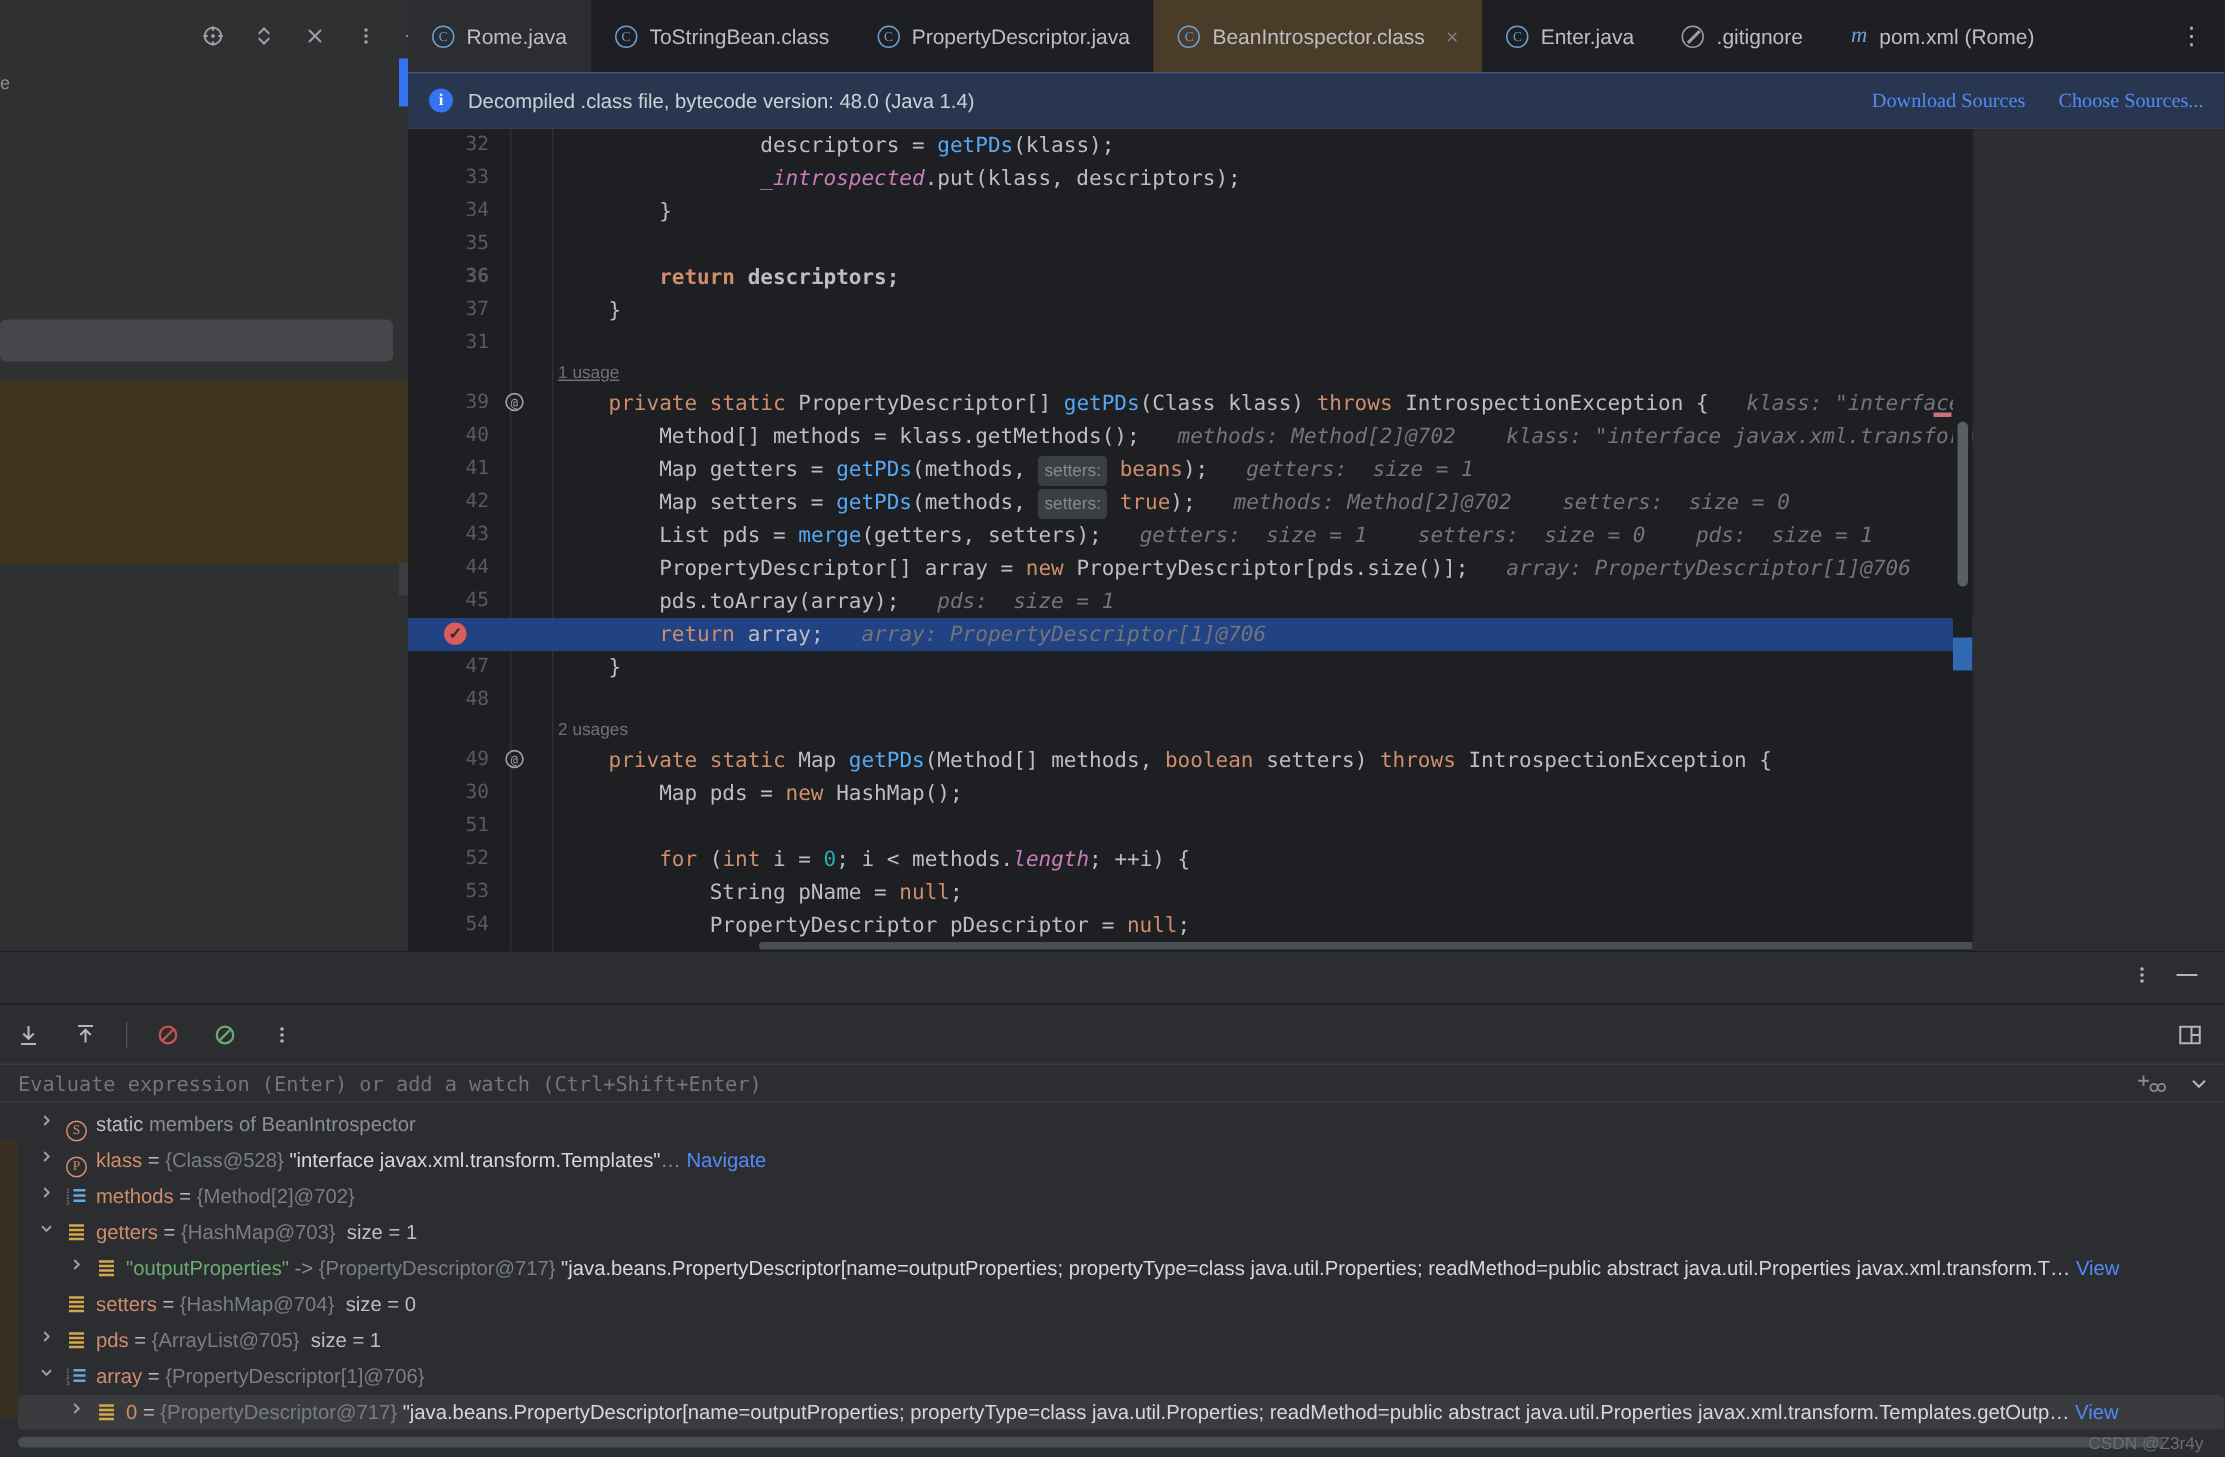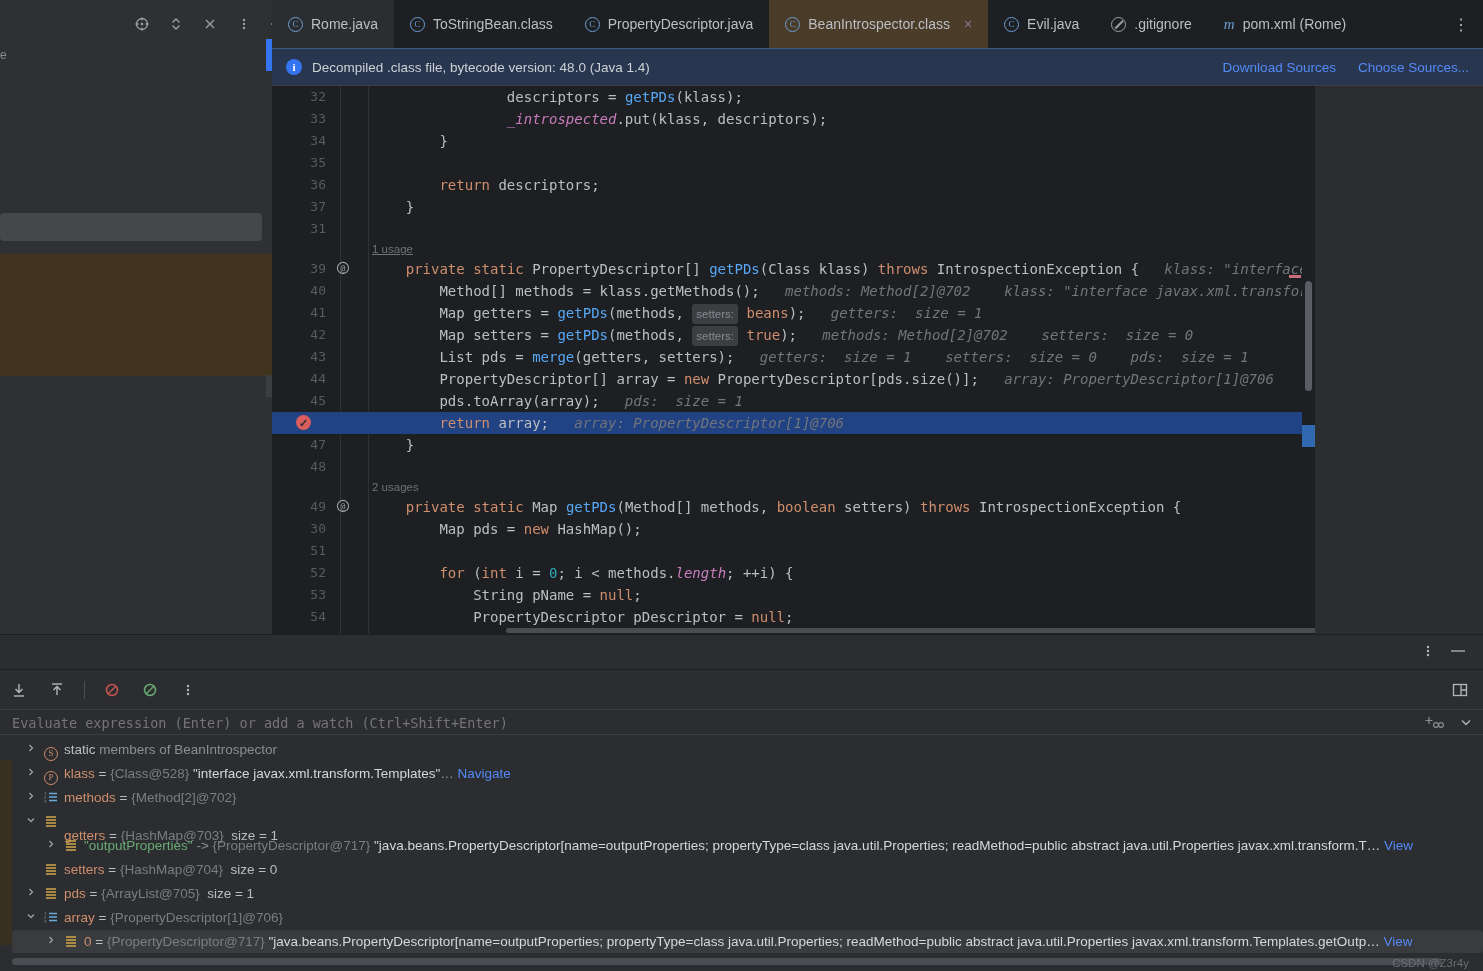--- a/index.html
+++ b/index.html
@@ -63,21 +63,21 @@
     background:#28374f; border-top:1px solid #3f5a80; border-bottom:1px solid #3b3d40;
     display:flex; align-items:center; padding:0 14px; gap:10px;
   }
   #notif .info-ico {
     width:16px; height:16px; border-radius:50%; background:#3574f0;
     color:#fff; font-size:11px; font-weight:bold; display:flex; align-items:center;
     justify-content:center; flex:0 0 auto; font-family:"Liberation Serif",serif;
   }
   #notif .msg { font-size:13.5px; color:#ced0d6; }
   #notif .links { margin-left:auto; display:flex; gap:22px; }
-  #notif .links a { font-size:13.5px; color:#548af7; text-decoration:none; cursor:pointer; }
+  #notif .links a { font-size:13.5px; color:#548af7; text-decoration:none; cursor:pointer;font-family:Liberation Serif, serif; }
 
   
   #editor {
     position:absolute; left:272px; top:86px; width:1043px; height:548px;
     background:#1e1f22; overflow:hidden;
   }
   #gutter-bg { position:absolute; left:0; top:0; width:96px; height:548px; background:#1e1f22; }
   #gutter-sep { position:absolute; left:96px; top:0; width:1px; height:548px; background:#2f3134; }
   #fold-sep   { position:absolute; left:68px; top:0; width:1px; height:548px; background:#303134; }
 
@@ -221,21 +221,21 @@
     <span class="icon-c">C</span>
     <span>PropertyDescriptor.java</span>
   </div>
   <div class="tab active">
     <span class="icon-c">C</span>
     <span>BeanIntrospector.class</span>
     <span class="tab-close">×</span>
   </div>
   <div class="tab plain">
     <span class="icon-c">C</span>
-    <span>Evil.java</span>
+    <span>Enter.java</span>
   </div>
   <div class="tab plain">
     <span class="icon-slash"></span>
     <span>.gitignore</span>
   </div>
   <div class="tab plain">
     <span class="icon-m">m</span>
     <span>pom.xml (Rome)</span>
   </div>
   <div id="tab-overflow">⋮</div>
@@ -253,21 +253,21 @@
 <div id="editor">
   <div id="gutter-bg"></div>
   <div id="fold-sep"></div>
   <div id="gutter-sep"></div>
   <div id="ed-vline"></div>
   <div id="code-host">
       <div class="code-line" style="top: 0px;"><span class="ln">32</span><span class="ct">                descriptors = <span class="mth">getPDs</span>(klass);</span></div>
       <div class="code-line" style="top: 22px;"><span class="ln">33</span><span class="ct">                <span class="fld">_introspected</span>.put(klass, descriptors);</span></div>
       <div class="code-line" style="top: 44px;"><span class="ln">34</span><span class="ct">        }</span></div>
       <div class="code-line" style="top: 66px;"><span class="ln">35</span><span class="ct"></span></div>
-      <div class="code-line" style="top: 88px;"><span class="ln">36</span><span class="ct">        <span class="kw">return</span> descriptors;</span></div>
+      <div class="code-line" style="top: 88px; font-weight: bold;"><span class="ln">36</span><span class="ct">        <span class="kw">return</span> descriptors;</span></div>
       <div class="code-line" style="top: 110px;"><span class="ln">37</span><span class="ct">    }</span></div>
       <div class="code-line" style="top: 132px;"><span class="ln">31</span><span class="ct"></span></div>
       <div class="usage" style="top: 154px; text-decoration: underline;">1 usage</div>
       <div class="code-line" style="top: 172px;"><span class="ln">39</span><span class="at"><svg width="14" height="14" viewBox="0 0 14 14" style="vertical-align:-2px">
             <circle cx="7" cy="7" r="5.6" fill="none" stroke="#9da0a5" stroke-width="1.1"></circle>
             <text x="7" y="10.3" font-size="8" fill="#9da0a5" text-anchor="middle" font-family="DejaVu Sans Mono,monospace">@</text>
           </svg></span><span class="ct">    <span class="kw">private</span> <span class="kw">static</span> PropertyDescriptor[] <span class="mth">getPDs</span>(Class klass) <span class="kw">throws</span> IntrospectionException {<span class="hint">   klass: "interface javax.xml.transform.Templates"</span></span></div>
       <div class="code-line" style="top: 194px;"><span class="ln">40</span><span class="ct">        Method[] methods = klass.getMethods();<span class="hint">   methods: Method[2]@702    klass: "interface javax.xml.transform.Templates"</span></span></div>
       <div class="code-line" style="top: 216px;"><span class="ln">41</span><span class="ct">        Map getters = <span class="mth">getPDs</span>(methods, <span class="hintchip">setters:</span> <span class="kw">beans</span>);<span class="hint">   getters:  size = 1</span></span></div>
       <div class="code-line" style="top: 238px;"><span class="ln">42</span><span class="ct">        Map setters = <span class="mth">getPDs</span>(methods, <span class="hintchip">setters:</span> <span class="kw">true</span>);<span class="hint">   methods: Method[2]@702    setters:  size = 0</span></span></div>
@@ -404,21 +404,21 @@
         </svg></span>
       <span style="position: absolute; left: 52px; right: 8px; overflow: hidden; text-overflow: clip; white-space: nowrap;"><span class="vname-o">methods</span><span class="vname"> = </span><span class="vref">{Method[2]@702}</span></span>
     </div>
     <div class="vrow" style="top: 72px;">
       <span class="chev" style="left: 12px;"><svg width="10" height="10" viewBox="0 0 10 10">
           <path d="M2 3.5L5 6.5 8 3.5" fill="none" stroke="#9da0a5" stroke-width="1.3"></path>
         </svg></span>
       <span class="vicon" style="left: 30px;"><svg width="14" height="14" viewBox="0 0 14 14" style="vertical-align:-2px">
           <path d="M2 3h10M2 6h10M2 9h10M2 12h10" stroke="#d4a849" stroke-width="1.7"></path>
         </svg></span>
-      <span style="position: absolute; left: 52px; right: 8px; overflow: hidden; text-overflow: clip; white-space: nowrap; margin-top: 14px;"><span class="vname-o">getters</span><span class="vname"> = </span><span class="vref">{HashMap@703}</span><span class="vsize">&nbsp;&nbsp;size = 1</span></span>
+      <span style="position: absolute; left: 52px; right: 8px; overflow: hidden; text-overflow: clip; white-space: nowrap;"><span class="vname-o">getters</span><span class="vname"> = </span><span class="vref">{HashMap@703}</span><span class="vsize">&nbsp;&nbsp;size = 1</span></span>
     </div>
     <div class="vrow" style="top: 96px;">
       <span class="chev" style="left: 32px;"><svg width="10" height="10" viewBox="0 0 10 10">
           <path d="M3.5 2L6.5 5 3.5 8" fill="none" stroke="#9da0a5" stroke-width="1.3"></path>
         </svg></span>
       <span class="vicon" style="left: 50px;"><svg width="14" height="14" viewBox="0 0 14 14" style="vertical-align:-2px">
           <path d="M2 3h10M2 6h10M2 9h10M2 12h10" stroke="#d4a849" stroke-width="1.7"></path>
         </svg></span>
       <span style="position: absolute; left: 72px; right: 8px; overflow: hidden; text-overflow: clip; white-space: nowrap;"><span class="vgreen">"outputProperties"</span><span class="vgrey"> -&gt; </span><span class="vref">{PropertyDescriptor@717}</span><span class="vstr">&nbsp;"java.beans.PropertyDescriptor[name=outputProperties; propertyType=class java.util.Properties; readMethod=public abstract java.util.Properties javax.xml.transform.T…</span><span class="vlink">&nbsp;View</span></span>
     </div>

